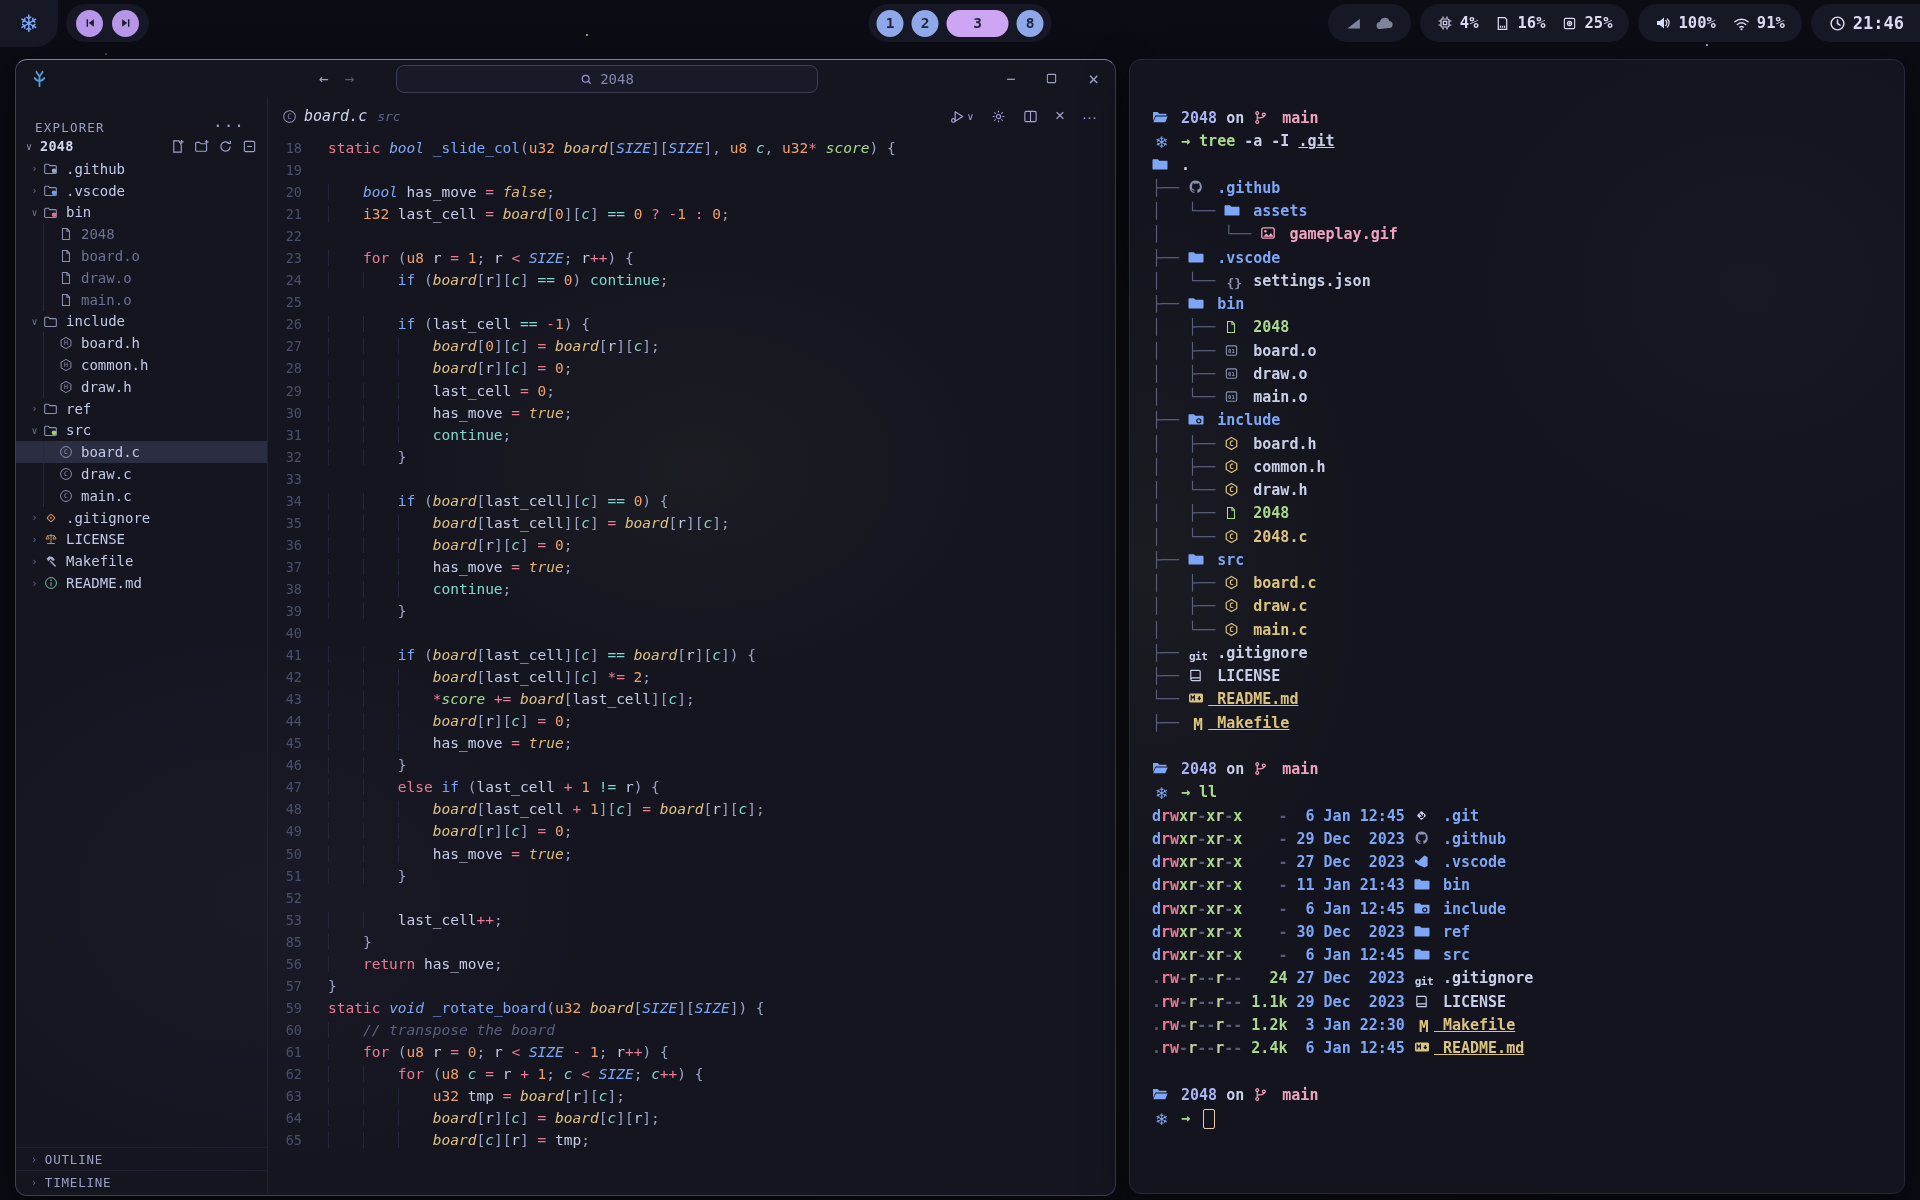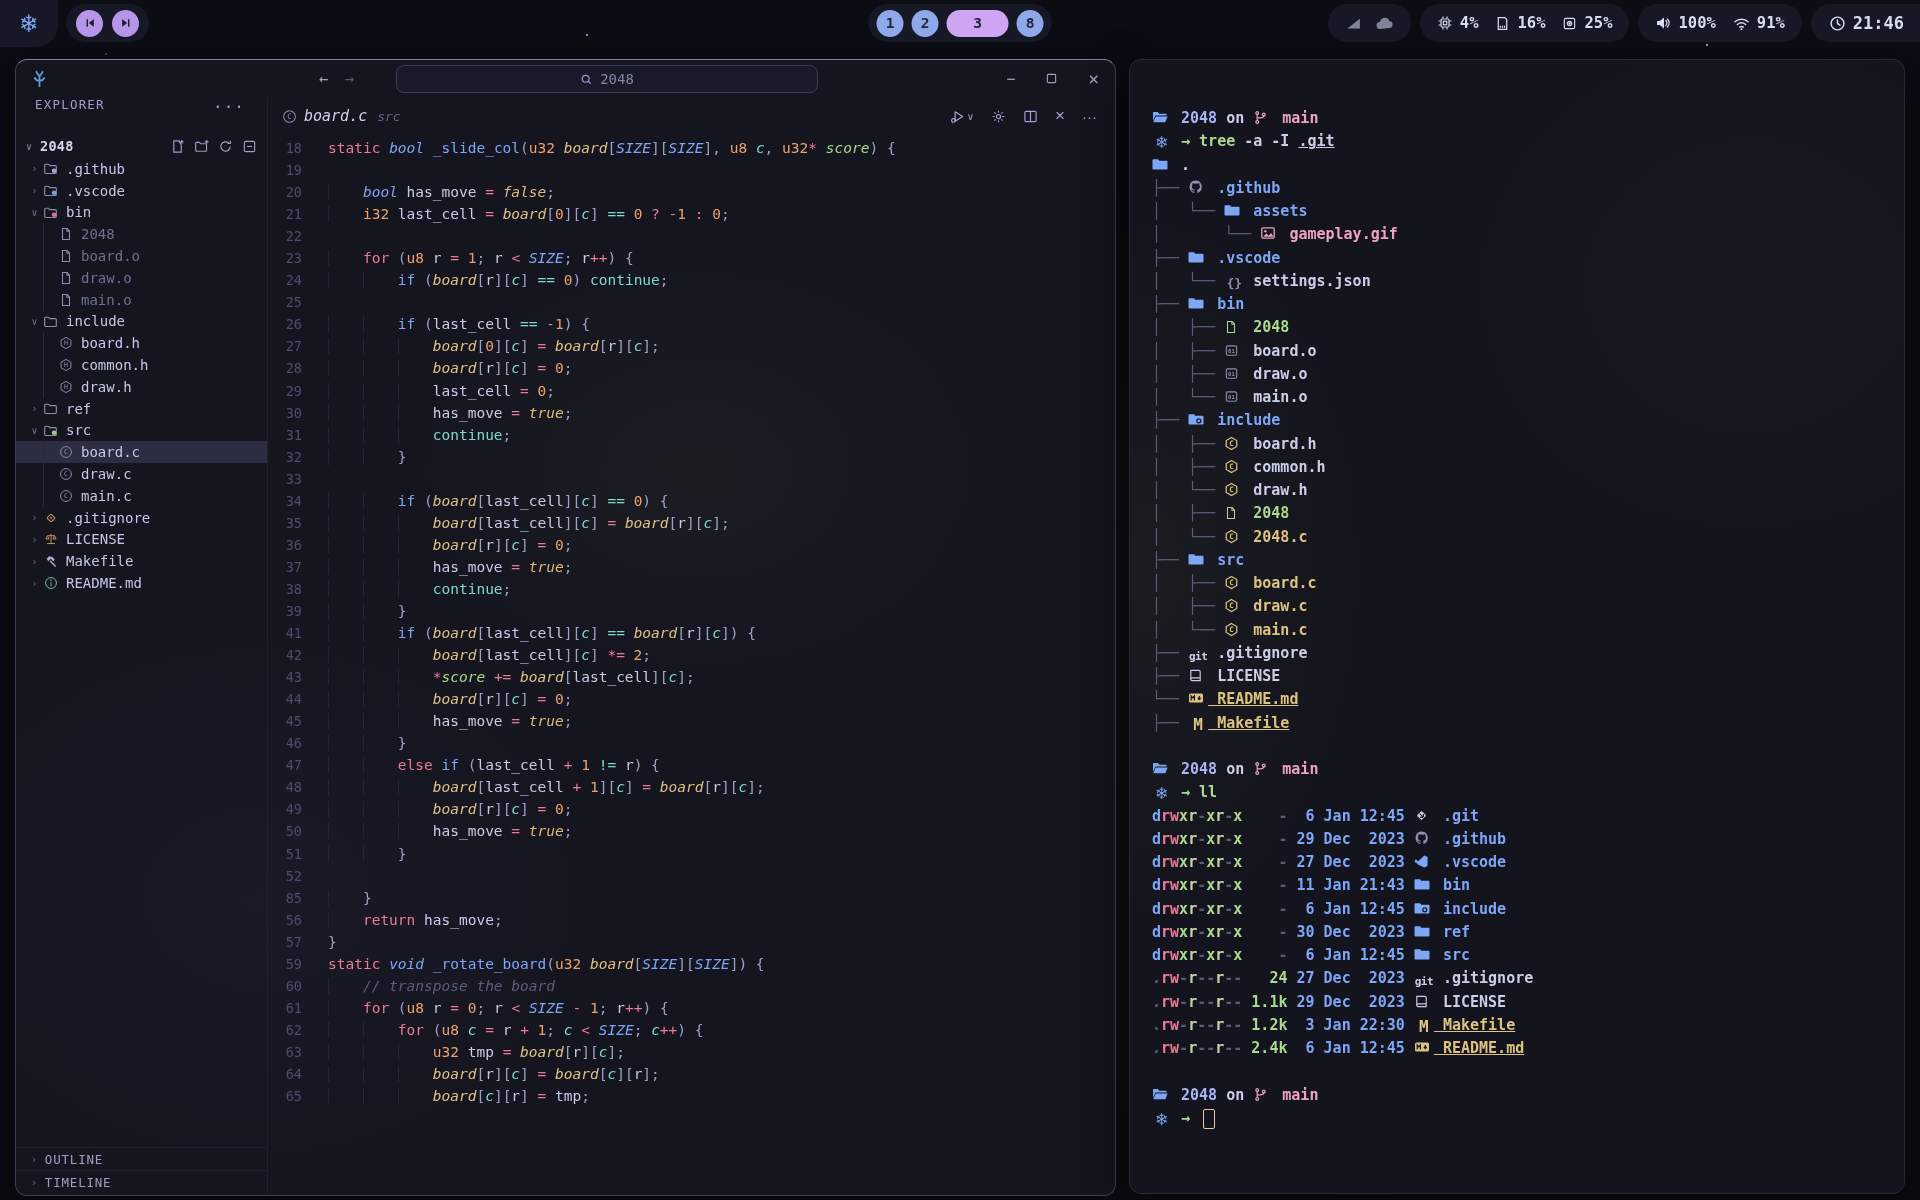--- a/index.html
+++ b/index.html
@@ -61,21 +61,21 @@
   .ed-logo{color:#5b9bd8;display:flex}
   .nav-arrows{position:absolute;left:303px;top:0;height:37px;display:flex;align-items:center;gap:16px;font-size:16px}
   .nav-back{color:#9aa0bf}.nav-fwd{color:#555a78}
   .searchbox{position:absolute;left:380px;top:5px;width:420px;height:26px;border:1px solid #3a3d55;background:#191a28;border-radius:8px;display:flex;align-items:center;justify-content:center;gap:7px;color:#8187a8;font-size:14px}
   .searchbox svg{color:#9c8fd6}
   .winctl{position:absolute;right:16px;top:0;height:37px;display:flex;align-items:center;gap:31px;color:#9aa0bf;font-size:15px}
   .winctl span{display:flex;align-items:center}
 
   
   .row2{height:38px;display:flex;align-items:stretch}
-  .row2-side{width:251px;display:flex;align-items:flex-start;border-right:1px solid #20222f;flex:none}
+  .row2-side{width:251px;display:flex;align-items:flex-end;border-right:1px solid #20222f;flex:none}
   .xh{padding-left:19px;font-size:12.5px;letter-spacing:1.2px;color:#9aa0c4}
   .more{margin-left:auto;padding-right:22px;color:#9aa0c4;letter-spacing:1px}
   .row2-main{flex:1;display:flex;align-items:center;padding-left:14px;position:relative}
   .tabicon{color:#8a90b0;display:flex;margin-right:7px}
   .tabname{font-style:italic;font-size:15px;color:#cdd3ee}
   .tabhint{font-size:13px;color:#5f6585;margin-left:10px;font-style:italic}
   .edactions{margin-left:auto;display:flex;align-items:center;gap:17px;padding-right:18px;color:#a89fd8}
   .edactions .btn{display:flex;align-items:center;background:none;border:none;color:#a89fd8;padding:0;font-size:15px;cursor:pointer}
   .chevtiny{font-size:10px;margin-left:2px}
 
@@ -675,32 +675,34 @@
         <div class="cl"><span class="ln">30</span><span class="ct"><span class="ind">    </span><span class="ind">    </span><span class="ind">    </span><span style="color:#c6cbe8">has_move</span> <span style="color:#ec7a97">=</span> <span style="color:#e0b97a;font-style:italic">true</span><span style="color:#9aa3c7">;</span></span></div>
         <div class="cl"><span class="ln">31</span><span class="ct"><span class="ind">    </span><span class="ind">    </span><span class="ind">    </span><span style="color:#7fd8cf">continue</span><span style="color:#9aa3c7">;</span></span></div>
         <div class="cl"><span class="ln">32</span><span class="ct"><span class="ind">    </span><span class="ind">    </span><span style="color:#9aa3c7">}</span></span></div>
         <div class="cl"><span class="ln">33</span><span class="ct">&nbsp;</span></div>
         <div class="cl"><span class="ln">34</span><span class="ct"><span class="ind">    </span><span class="ind">    </span><span style="color:#7da6f6">if</span> <span style="color:#9aa3c7">(</span><span style="color:#dfc184;font-style:italic">board</span><span style="color:#9aa3c7">[</span><span style="color:#c6cbe8">last_cell</span><span style="color:#9aa3c7">]</span><span style="color:#9aa3c7">[</span><span style="color:#7fd8cf;font-style:italic">c</span><span style="color:#9aa3c7">]</span> <span style="color:#7fd8cf">==</span> <span style="color:#efa16d">0</span><span style="color:#9aa3c7">)</span> <span style="color:#9aa3c7">{</span></span></div>
         <div class="cl"><span class="ln">35</span><span class="ct"><span class="ind">    </span><span class="ind">    </span><span class="ind">    </span><span style="color:#dfc184;font-style:italic">board</span><span style="color:#9aa3c7">[</span><span style="color:#c6cbe8">last_cell</span><span style="color:#9aa3c7">]</span><span style="color:#9aa3c7">[</span><span style="color:#7fd8cf;font-style:italic">c</span><span style="color:#9aa3c7">]</span> <span style="color:#ec7a97">=</span> <span style="color:#dfc184;font-style:italic">board</span><span style="color:#9aa3c7">[</span><span style="color:#c6cbe8">r</span><span style="color:#9aa3c7">]</span><span style="color:#9aa3c7">[</span><span style="color:#7fd8cf;font-style:italic">c</span><span style="color:#9aa3c7">]</span><span style="color:#9aa3c7">;</span></span></div>
         <div class="cl"><span class="ln">36</span><span class="ct"><span class="ind">    </span><span class="ind">    </span><span class="ind">    </span><span style="color:#dfc184;font-style:italic">board</span><span style="color:#9aa3c7">[</span><span style="color:#c6cbe8">r</span><span style="color:#9aa3c7">]</span><span style="color:#9aa3c7">[</span><span style="color:#7fd8cf;font-style:italic">c</span><span style="color:#9aa3c7">]</span> <span style="color:#ec7a97">=</span> <span style="color:#efa16d">0</span><span style="color:#9aa3c7">;</span></span></div>
         <div class="cl"><span class="ln">37</span><span class="ct"><span class="ind">    </span><span class="ind">    </span><span class="ind">    </span><span style="color:#c6cbe8">has_move</span> <span style="color:#ec7a97">=</span> <span style="color:#e0b97a;font-style:italic">true</span><span style="color:#9aa3c7">;</span></span></div>
         <div class="cl"><span class="ln">38</span><span class="ct"><span class="ind">    </span><span class="ind">    </span><span class="ind">    </span><span style="color:#7fd8cf">continue</span><span style="color:#9aa3c7">;</span></span></div>
         <div class="cl"><span class="ln">39</span><span class="ct"><span class="ind">    </span><span class="ind">    </span><span style="color:#9aa3c7">}</span></span></div>
+        <div class="cl"><span class="ln">40</span><span class="ct">&nbsp;</span></div>
         <div class="cl"><span class="ln">41</span><span class="ct"><span class="ind">    </span><span class="ind">    </span><span style="color:#7da6f6">if</span> <span style="color:#9aa3c7">(</span><span style="color:#dfc184;font-style:italic">board</span><span style="color:#9aa3c7">[</span><span style="color:#c6cbe8">last_cell</span><span style="color:#9aa3c7">]</span><span style="color:#9aa3c7">[</span><span style="color:#7fd8cf;font-style:italic">c</span><span style="color:#9aa3c7">]</span> <span style="color:#7fd8cf">==</span> <span style="color:#dfc184;font-style:italic">board</span><span style="color:#9aa3c7">[</span><span style="color:#c6cbe8">r</span><span style="color:#9aa3c7">]</span><span style="color:#9aa3c7">[</span><span style="color:#7fd8cf;font-style:italic">c</span><span style="color:#9aa3c7">]</span><span style="color:#9aa3c7">)</span> <span style="color:#9aa3c7">{</span></span></div>
         <div class="cl"><span class="ln">42</span><span class="ct"><span class="ind">    </span><span class="ind">    </span><span class="ind">    </span><span style="color:#dfc184;font-style:italic">board</span><span style="color:#9aa3c7">[</span><span style="color:#c6cbe8">last_cell</span><span style="color:#9aa3c7">]</span><span style="color:#9aa3c7">[</span><span style="color:#7fd8cf;font-style:italic">c</span><span style="color:#9aa3c7">]</span> <span style="color:#ec7a97">*=</span> <span style="color:#efa16d">2</span><span style="color:#9aa3c7">;</span></span></div>
         <div class="cl"><span class="ln">43</span><span class="ct"><span class="ind">    </span><span class="ind">    </span><span class="ind">    </span><span style="color:#ec7a97">*</span><span style="color:#a8d98a;font-style:italic">score</span> <span style="color:#ec7a97">+=</span> <span style="color:#dfc184;font-style:italic">board</span><span style="color:#9aa3c7">[</span><span style="color:#c6cbe8">last_cell</span><span style="color:#9aa3c7">]</span><span style="color:#9aa3c7">[</span><span style="color:#7fd8cf;font-style:italic">c</span><span style="color:#9aa3c7">]</span><span style="color:#9aa3c7">;</span></span></div>
         <div class="cl"><span class="ln">44</span><span class="ct"><span class="ind">    </span><span class="ind">    </span><span class="ind">    </span><span style="color:#dfc184;font-style:italic">board</span><span style="color:#9aa3c7">[</span><span style="color:#c6cbe8">r</span><span style="color:#9aa3c7">]</span><span style="color:#9aa3c7">[</span><span style="color:#7fd8cf;font-style:italic">c</span><span style="color:#9aa3c7">]</span> <span style="color:#ec7a97">=</span> <span style="color:#efa16d">0</span><span style="color:#9aa3c7">;</span></span></div>
         <div class="cl"><span class="ln">45</span><span class="ct"><span class="ind">    </span><span class="ind">    </span><span class="ind">    </span><span style="color:#c6cbe8">has_move</span> <span style="color:#ec7a97">=</span> <span style="color:#e0b97a;font-style:italic">true</span><span style="color:#9aa3c7">;</span></span></div>
         <div class="cl"><span class="ln">46</span><span class="ct"><span class="ind">    </span><span class="ind">    </span><span style="color:#9aa3c7">}</span></span></div>
         <div class="cl"><span class="ln">47</span><span class="ct"><span class="ind">    </span><span class="ind">    </span><span style="color:#ec7a97">else</span> <span style="color:#7da6f6">if</span> <span style="color:#9aa3c7">(</span><span style="color:#c6cbe8">last_cell</span> <span style="color:#ec7a97">+</span> <span style="color:#efa16d">1</span> <span style="color:#7fd8cf">!=</span> <span style="color:#c6cbe8">r</span><span style="color:#9aa3c7">)</span> <span style="color:#9aa3c7">{</span></span></div>
         <div class="cl"><span class="ln">48</span><span class="ct"><span class="ind">    </span><span class="ind">    </span><span class="ind">    </span><span style="color:#dfc184;font-style:italic">board</span><span style="color:#9aa3c7">[</span><span style="color:#c6cbe8">last_cell</span> <span style="color:#ec7a97">+</span> <span style="color:#efa16d">1</span><span style="color:#9aa3c7">]</span><span style="color:#9aa3c7">[</span><span style="color:#7fd8cf;font-style:italic">c</span><span style="color:#9aa3c7">]</span> <span style="color:#ec7a97">=</span> <span style="color:#dfc184;font-style:italic">board</span><span style="color:#9aa3c7">[</span><span style="color:#c6cbe8">r</span><span style="color:#9aa3c7">]</span><span style="color:#9aa3c7">[</span><span style="color:#7fd8cf;font-style:italic">c</span><span style="color:#9aa3c7">]</span><span style="color:#9aa3c7">;</span></span></div>
         <div class="cl"><span class="ln">49</span><span class="ct"><span class="ind">    </span><span class="ind">    </span><span class="ind">    </span><span style="color:#dfc184;font-style:italic">board</span><span style="color:#9aa3c7">[</span><span style="color:#c6cbe8">r</span><span style="color:#9aa3c7">]</span><span style="color:#9aa3c7">[</span><span style="color:#7fd8cf;font-style:italic">c</span><span style="color:#9aa3c7">]</span> <span style="color:#ec7a97">=</span> <span style="color:#efa16d">0</span><span style="color:#9aa3c7">;</span></span></div>
         <div class="cl"><span class="ln">50</span><span class="ct"><span class="ind">    </span><span class="ind">    </span><span class="ind">    </span><span style="color:#c6cbe8">has_move</span> <span style="color:#ec7a97">=</span> <span style="color:#e0b97a;font-style:italic">true</span><span style="color:#9aa3c7">;</span></span></div>
         <div class="cl"><span class="ln">51</span><span class="ct"><span class="ind">    </span><span class="ind">    </span><span style="color:#9aa3c7">}</span></span></div>
         <div class="cl"><span class="ln">52</span><span class="ct">&nbsp;</span></div>
+        <div class="cl"><span class="ln">53</span><span class="ct"><span class="ind">    </span><span class="ind">    </span><span style="color:#c6cbe8">last_cell</span><span style="color:#ec7a97">++</span><span style="color:#9aa3c7">;</span></span></div>
         <div class="cl"><span class="ln">85</span><span class="ct"><span class="ind">    </span><span style="color:#9aa3c7">}</span></span></div>
         <div class="cl"><span class="ln">56</span><span class="ct"><span class="ind">    </span><span style="color:#ec7a97">return</span> <span style="color:#c6cbe8">has_move</span><span style="color:#9aa3c7">;</span></span></div>
         <div class="cl"><span class="ln">57</span><span class="ct"><span style="color:#9aa3c7">}</span></span></div>
         <div class="cl"><span class="ln">59</span><span class="ct"><span style="color:#ec7a97">static</span> <span style="color:#7da6f6;font-style:italic">void</span> <span style="color:#7da6f6">_rotate_board</span><span style="color:#9aa3c7">(</span><span style="color:#efa16d">u32</span> <span style="color:#dfc184;font-style:italic">board</span><span style="color:#9aa3c7">[</span><span style="color:#7da6f6;font-style:italic">SIZE</span><span style="color:#9aa3c7">]</span><span style="color:#9aa3c7">[</span><span style="color:#7da6f6;font-style:italic">SIZE</span><span style="color:#9aa3c7">]</span><span style="color:#9aa3c7">)</span> <span style="color:#9aa3c7">{</span></span></div>
         <div class="cl"><span class="ln">60</span><span class="ct"><span class="ind">    </span><span style="color:#5a5f7d;font-style:italic">// transpose the board</span></span></div>
         <div class="cl"><span class="ln">61</span><span class="ct"><span class="ind">    </span><span style="color:#ec7a97">for</span> <span style="color:#9aa3c7">(</span><span style="color:#efa16d">u8</span> <span style="color:#c6cbe8">r</span> <span style="color:#ec7a97">=</span> <span style="color:#efa16d">0</span><span style="color:#9aa3c7">;</span> <span style="color:#c6cbe8">r</span> <span style="color:#ec7a97">&lt;</span> <span style="color:#7da6f6;font-style:italic">SIZE</span> <span style="color:#ec7a97">-</span> <span style="color:#efa16d">1</span><span style="color:#9aa3c7">;</span> <span style="color:#c6cbe8">r</span><span style="color:#ec7a97">++</span><span style="color:#9aa3c7">)</span> <span style="color:#9aa3c7">{</span></span></div>
         <div class="cl"><span class="ln">62</span><span class="ct"><span class="ind">    </span><span class="ind">    </span><span style="color:#ec7a97">for</span> <span style="color:#9aa3c7">(</span><span style="color:#efa16d">u8</span> <span style="color:#7fd8cf;font-style:italic">c</span> <span style="color:#ec7a97">=</span> <span style="color:#c6cbe8">r</span> <span style="color:#ec7a97">+</span> <span style="color:#efa16d">1</span><span style="color:#9aa3c7">;</span> <span style="color:#7fd8cf;font-style:italic">c</span> <span style="color:#ec7a97">&lt;</span> <span style="color:#7da6f6;font-style:italic">SIZE</span><span style="color:#9aa3c7">;</span> <span style="color:#7fd8cf;font-style:italic">c</span><span style="color:#ec7a97">++</span><span style="color:#9aa3c7">)</span> <span style="color:#9aa3c7">{</span></span></div>
         <div class="cl"><span class="ln">63</span><span class="ct"><span class="ind">    </span><span class="ind">    </span><span class="ind">    </span><span style="color:#efa16d">u32</span> <span style="color:#c6cbe8">tmp</span> <span style="color:#ec7a97">=</span> <span style="color:#dfc184;font-style:italic">board</span><span style="color:#9aa3c7">[</span><span style="color:#c6cbe8">r</span><span style="color:#9aa3c7">]</span><span style="color:#9aa3c7">[</span><span style="color:#7fd8cf;font-style:italic">c</span><span style="color:#9aa3c7">]</span><span style="color:#9aa3c7">;</span></span></div>
         <div class="cl"><span class="ln">64</span><span class="ct"><span class="ind">    </span><span class="ind">    </span><span class="ind">    </span><span style="color:#dfc184;font-style:italic">board</span><span style="color:#9aa3c7">[</span><span style="color:#c6cbe8">r</span><span style="color:#9aa3c7">]</span><span style="color:#9aa3c7">[</span><span style="color:#7fd8cf;font-style:italic">c</span><span style="color:#9aa3c7">]</span> <span style="color:#ec7a97">=</span> <span style="color:#dfc184;font-style:italic">board</span><span style="color:#9aa3c7">[</span><span style="color:#7fd8cf;font-style:italic">c</span><span style="color:#9aa3c7">]</span><span style="color:#9aa3c7">[</span><span style="color:#c6cbe8">r</span><span style="color:#9aa3c7">]</span><span style="color:#9aa3c7">;</span></span></div>
         <div class="cl"><span class="ln">65</span><span class="ct"><span class="ind">    </span><span class="ind">    </span><span class="ind">    </span><span style="color:#dfc184;font-style:italic">board</span><span style="color:#9aa3c7">[</span><span style="color:#7fd8cf;font-style:italic">c</span><span style="color:#9aa3c7">]</span><span style="color:#9aa3c7">[</span><span style="color:#c6cbe8">r</span><span style="color:#9aa3c7">]</span> <span style="color:#ec7a97">=</span> <span style="color:#c6cbe8">tmp</span><span style="color:#9aa3c7">;</span></span></div>

